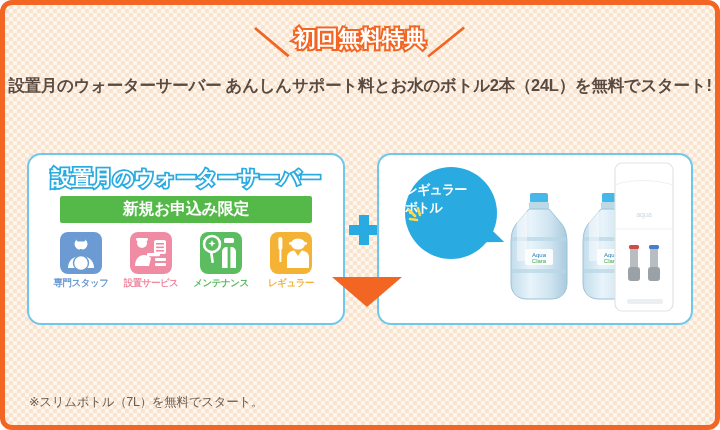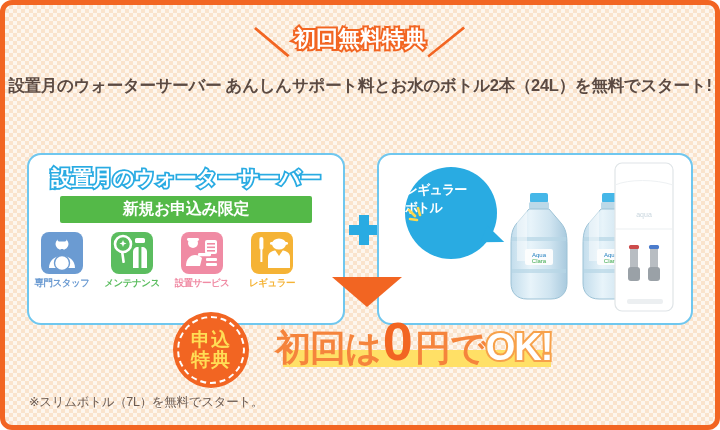--- a/index.html
+++ b/index.html
@@ -46,21 +46,21 @@
   .card-title{
     text-align:center;margin-top:9px;font-size:21px;font-weight:bold;
     color:#ffffff;-webkit-text-stroke:3.5px #29abe2;paint-order:stroke fill;
     letter-spacing:-.5px;
   }
   .support-bar{
     margin:4px auto 0;width:252px;height:27px;border-radius:2px;background:#54b948;
     color:#fff;font-size:16px;font-weight:bold;display:flex;align-items:center;justify-content:center;
     letter-spacing:-.3px;
   }
-  .icons{display:flex;gap:4px;margin-top:9px;}
+  .icons{display:flex;justify-content:center;gap:4px;margin-top:9px;}
   .icon-cell{width:66px;text-align:center;}
   .tile{width:42px;height:42px;border-radius:8px;margin:0 auto;position:relative;}
   .tile svg{position:absolute;top:0;left:0;}
   .icon-label{font-size:9.5px;font-weight:bold;margin-top:3px;letter-spacing:-.5px;}
 
   .plus{
     position:absolute;left:322px;top:62px;width:30px;height:30px;
   }
   .plus:before,.plus:after{content:"";position:absolute;background:#29abe2;}
   .plus:before{left:0;top:10px;width:30px;height:10px;}
@@ -149,52 +149,52 @@
           <div class="tile" style="background:#6b9bd2">
             <svg width="42" height="42" viewBox="0 0 42 42">
               <ellipse cx="21" cy="12" rx="6.5" ry="6" fill="#fff"></ellipse>
               <rect x="16.5" y="6" width="9" height="3.4" rx="1.6" fill="#6b9bd2"></rect>
               <path d="M8 36c0-8 6-12 13-12s13 4 13 12z" fill="#fff"></path>
               <circle cx="21" cy="31" r="7.5" fill="#fff" stroke="#6b9bd2" stroke-width="1.4"></circle>
               <rect x="19.6" y="17" width="2.8" height="6" fill="#6b9bd2"></rect>
             </svg>
           </div>
           <div class="icon-label" style="color:#6b9bd2">専門スタッフ</div>
-        </div>
-
-        <div class="icon-cell">
-          <div class="tile" style="background:#5bbd5f">
-            <svg width="42" height="42" viewBox="0 0 42 42">
-              <circle cx="12" cy="12" r="8" fill="none" stroke="#fff" stroke-width="2.6"></circle>
-              <path d="M12 8l1 2.5 2.5 1-2.5 1-1 2.5-1-2.5-2.5-1 2.5-1z" fill="#fff"></path>
-              <rect x="10.6" y="19" width="2.6" height="12" rx="1" fill="#fff" transform="rotate(-8 12 25)"></rect>
-              <rect x="24" y="6" width="10" height="5" rx="1.6" fill="#fff"></rect>
-              <path d="M22 36V20c0-3 2-5 5-5h4c3 0 5 2 5 5v16z" fill="#fff"></path>
-              <rect x="27.6" y="15" width="2.8" height="21" fill="#5bbd5f"></rect>
-            </svg>
-          </div>
-          <div class="icon-label" style="color:#5bbd5f">メンテナンス</div>
         </div>
 
         <div class="icon-cell">
           <div class="tile" style="background:#f08ba4">
             <svg width="42" height="42" viewBox="0 0 42 42">
               <circle cx="12" cy="11" r="5" fill="#fff"></circle>
               <rect x="6" y="6" width="12" height="3" rx="1.4" fill="#fff"></rect>
               <path d="M5 34c0-7 4-11 9-11 3 0 5 1 7 3l-2 8z" fill="#fff"></path>
               <rect x="17" y="21" width="13" height="3.2" rx="1.2" fill="#fff"></rect>
               <rect x="24" y="8" width="12" height="14" rx="2" fill="#fff"></rect>
               <rect x="26" y="11" width="8" height="1.6" fill="#f08ba4"></rect>
               <rect x="26" y="14.5" width="8" height="1.6" fill="#f08ba4"></rect>
               <rect x="26" y="18" width="8" height="1.6" fill="#f08ba4"></rect>
               <rect x="25" y="26" width="11" height="3" rx="1" fill="#fff"></rect>
               <rect x="25" y="31" width="11" height="3" rx="1" fill="#fff"></rect>
             </svg>
           </div>
           <div class="icon-label" style="color:#f08ba4">設置サービス</div>
+        </div>
+
+        <div class="icon-cell">
+          <div class="tile" style="background:#5bbd5f">
+            <svg width="42" height="42" viewBox="0 0 42 42">
+              <circle cx="12" cy="12" r="8" fill="none" stroke="#fff" stroke-width="2.6"></circle>
+              <path d="M12 8l1 2.5 2.5 1-2.5 1-1 2.5-1-2.5-2.5-1 2.5-1z" fill="#fff"></path>
+              <rect x="10.6" y="19" width="2.6" height="12" rx="1" fill="#fff" transform="rotate(-8 12 25)"></rect>
+              <rect x="24" y="6" width="10" height="5" rx="1.6" fill="#fff"></rect>
+              <path d="M22 36V20c0-3 2-5 5-5h4c3 0 5 2 5 5v16z" fill="#fff"></path>
+              <rect x="27.6" y="15" width="2.8" height="21" fill="#5bbd5f"></rect>
+            </svg>
+          </div>
+          <div class="icon-label" style="color:#5bbd5f">メンテナンス</div>
         </div>
 
         <div class="icon-cell">
           <div class="tile" style="background:#f5b335">
             <svg width="42" height="42" viewBox="0 0 42 42">
               <rect x="8.4" y="5" width="4" height="13" rx="2" fill="#fff"></rect>
               <rect x="9.4" y="18" width="2" height="12" fill="#fff"></rect>
               <ellipse cx="28" cy="12" rx="7" ry="5.5" fill="#fff"></ellipse>
               <rect x="19" y="10" width="18" height="2.8" rx="1.4" fill="#fff"></rect>
               <path d="M17 36V25c0-4 4-7 11-7s11 3 11 7v11z" fill="#fff"></path>
@@ -273,31 +273,16 @@
           <rect x="37" y="108" width="12" height="14" rx="3" fill="#9aa1a7"></rect>
         </g>
         <rect x="16" y="140" width="36" height="5" rx="2" fill="#eceff1"></rect>
       </svg>
 
     </div>
   </div>
 
   <div class="arrow"></div>
 
-  <div class="bottom">
-    <div class="badge">
-      <span>申込</span>
-      <span>特典</span>
-    </div>
-    <div class="price">
-      <div class="hl"></div>
-      <div class="txt">
-        <span class="p1">初回は</span>
-        <span class="p0">0</span>
-        <span class="p2">円で</span>
-        <span class="pok">OK!</span>
-      </div>
-    </div>
-  </div>
 
   <div class="note">※スリムボトル（7L）を無料でスタート。</div>
 
 </div>
 
 </body></html>

